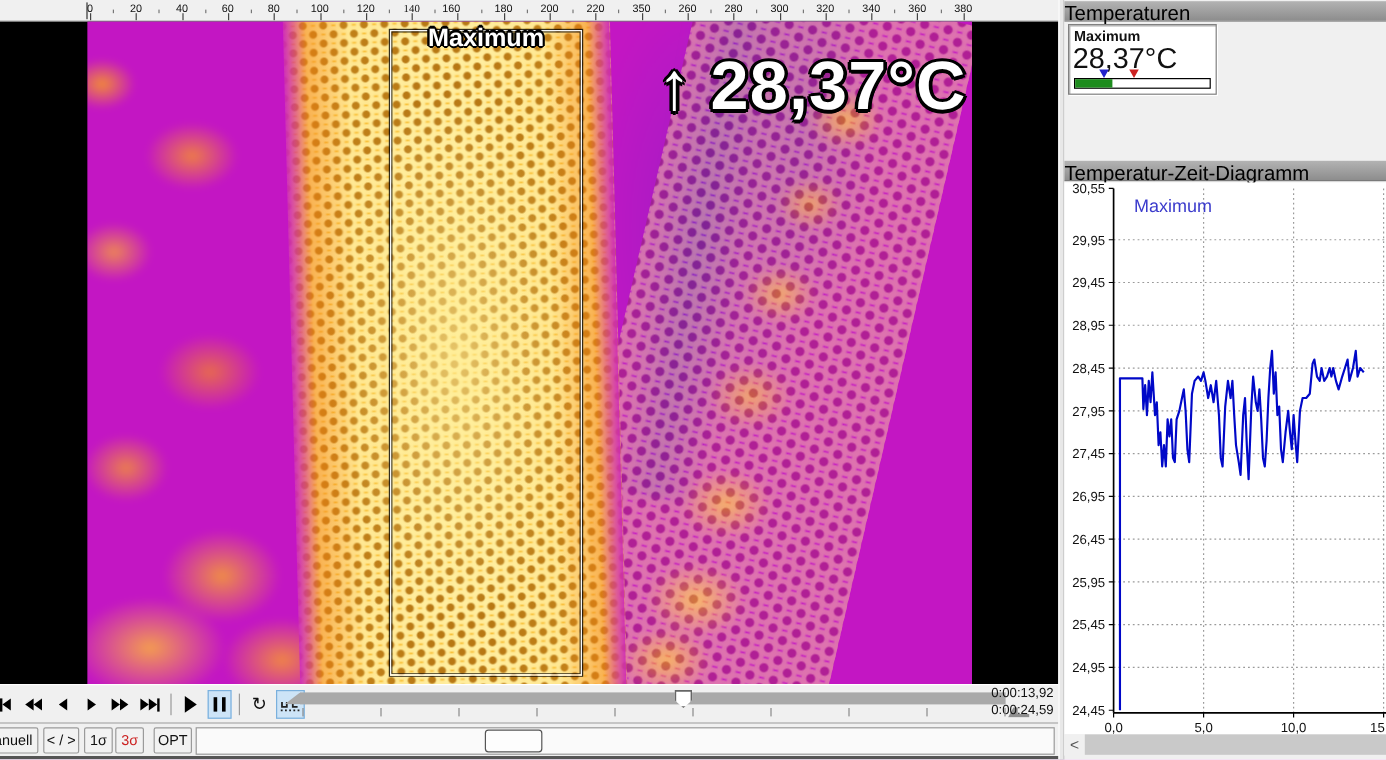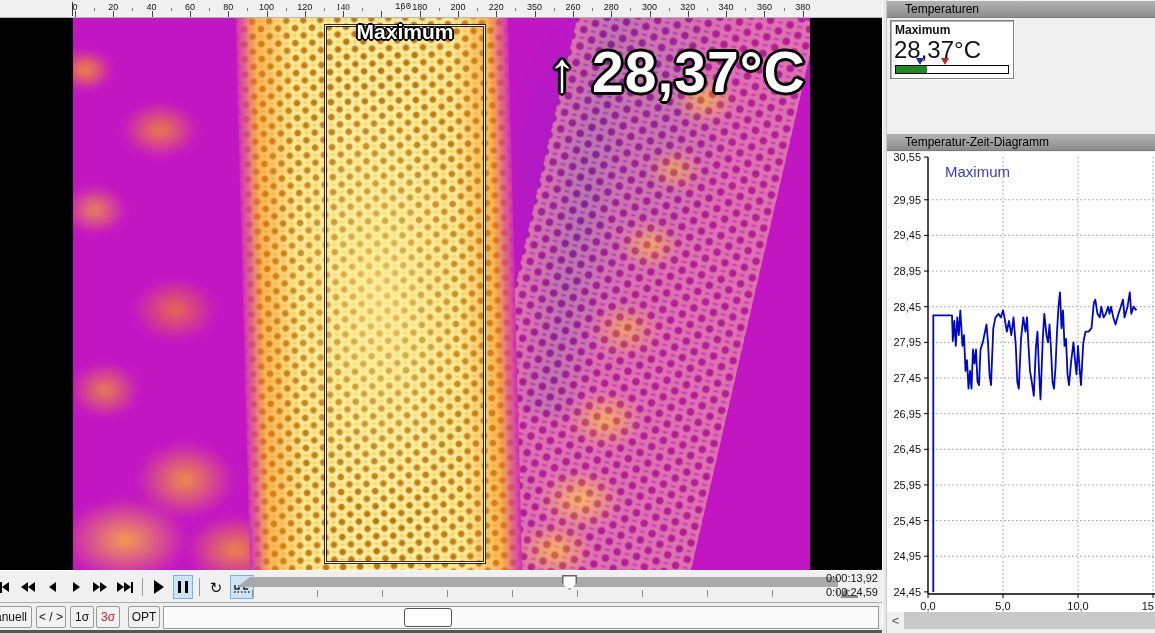--- a/index.html
+++ b/index.html
@@ -92,21 +92,21 @@
   .tb-slider-area{position:absolute;left:163px;right:3px;top:3px;height:23px;background:#fafafa;border:1px solid #999;}
   .tb-slider-thumb{position:absolute;left:240px;top:1px;width:48px;height:19px;background:#fdfdfd;border:1px solid #555;border-radius:3px;}
   .bottom-strip{position:absolute;left:0;top:630px;width:887px;height:3px;background:#555;}
 
   
   .splitter{position:absolute;left:882px;top:0;width:5px;height:633px;background:#e8e8e8;border-left:1px solid #fff;border-right:1px solid #c8c8c8;}
 
   
   .right-pane{position:absolute;left:887px;top:0;width:268px;height:633px;background:#f0f0f0;}
   .titlebar{position:absolute;left:0;width:268px;height:17px;background:linear-gradient(#b3b3b3,#8d8d8d);
-    font-size:12px;color:#000;padding:1px 0 0 18px;border-bottom:1px solid #7a7a7a;}
+    font-size:17px;color:#000;padding:1px 0 0 0;border-bottom:1px solid #7a7a7a;}
   .temp-box{position:absolute;top:20px;width:124px;height:59px;background:#fff;border:1px solid #808080;
     box-shadow:1px 1px 0 #fff, inset 1px 1px 0 #b0b0b0;}
   .temp-box .lbl{position:absolute;left:4px;top:2px;font-size:12px;color:#111;}
   .temp-box .lbl.bold{font-weight:bold;}
   .temp-box .val{position:absolute;left:3px;top:15px;font-size:24px;color:#111;white-space:nowrap;}
   .mini-bar{position:absolute;left:4px;bottom:4px;right:4px;height:9px;background:#fff;border:1px solid #000;}
   .mini-fill{position:absolute;left:0;top:0;bottom:0;background:#1e8c1e;}
   .tri-marker{position:absolute;top:-8px;width:0;height:0;border-left:4px solid transparent;border-right:4px solid transparent;border-top:7px solid #2222cc;}
   .tri-marker.red{border-top-color:#cc2222;}
 
@@ -141,21 +141,21 @@
         <div class="ruler-dot" style="left: 247.35px;"></div>
         <div class="ruler-label" style="left: 266.5px;">100</div>
         <div class="ruler-tick" style="left: 266.5px;"></div>
         <div class="ruler-dot" style="left: 285.65px;"></div>
         <div class="ruler-label" style="left: 304.8px;">120</div>
         <div class="ruler-tick" style="left: 304.8px;"></div>
         <div class="ruler-dot" style="left: 323.95px;"></div>
         <div class="ruler-label" style="left: 343.1px; font-family: Liberation Serif, serif;">140</div>
         <div class="ruler-tick" style="left: 343.1px;"></div>
         <div class="ruler-dot" style="left: 362.25px;"></div>
-        <div class="ruler-label" style="left: 403px; font-family: Liberation Mono, monospace;">160</div>
+        <div class="ruler-label" style="left: 376px;">160</div>
         <div class="ruler-tick" style="left: 381.4px;"></div>
         <div class="ruler-dot" style="left: 400.55px;"></div>
         <div class="ruler-label" style="left: 419.7px;">180</div>
         <div class="ruler-tick" style="left: 419.7px;"></div>
         <div class="ruler-dot" style="left: 438.85px;"></div>
         <div class="ruler-label" style="left: 458px;">200</div>
         <div class="ruler-tick" style="left: 458px;"></div>
         <div class="ruler-dot" style="left: 477.15px;"></div>
         <div class="ruler-label" style="left: 496.3px;">220</div>
         <div class="ruler-tick" style="left: 496.3px;"></div>

